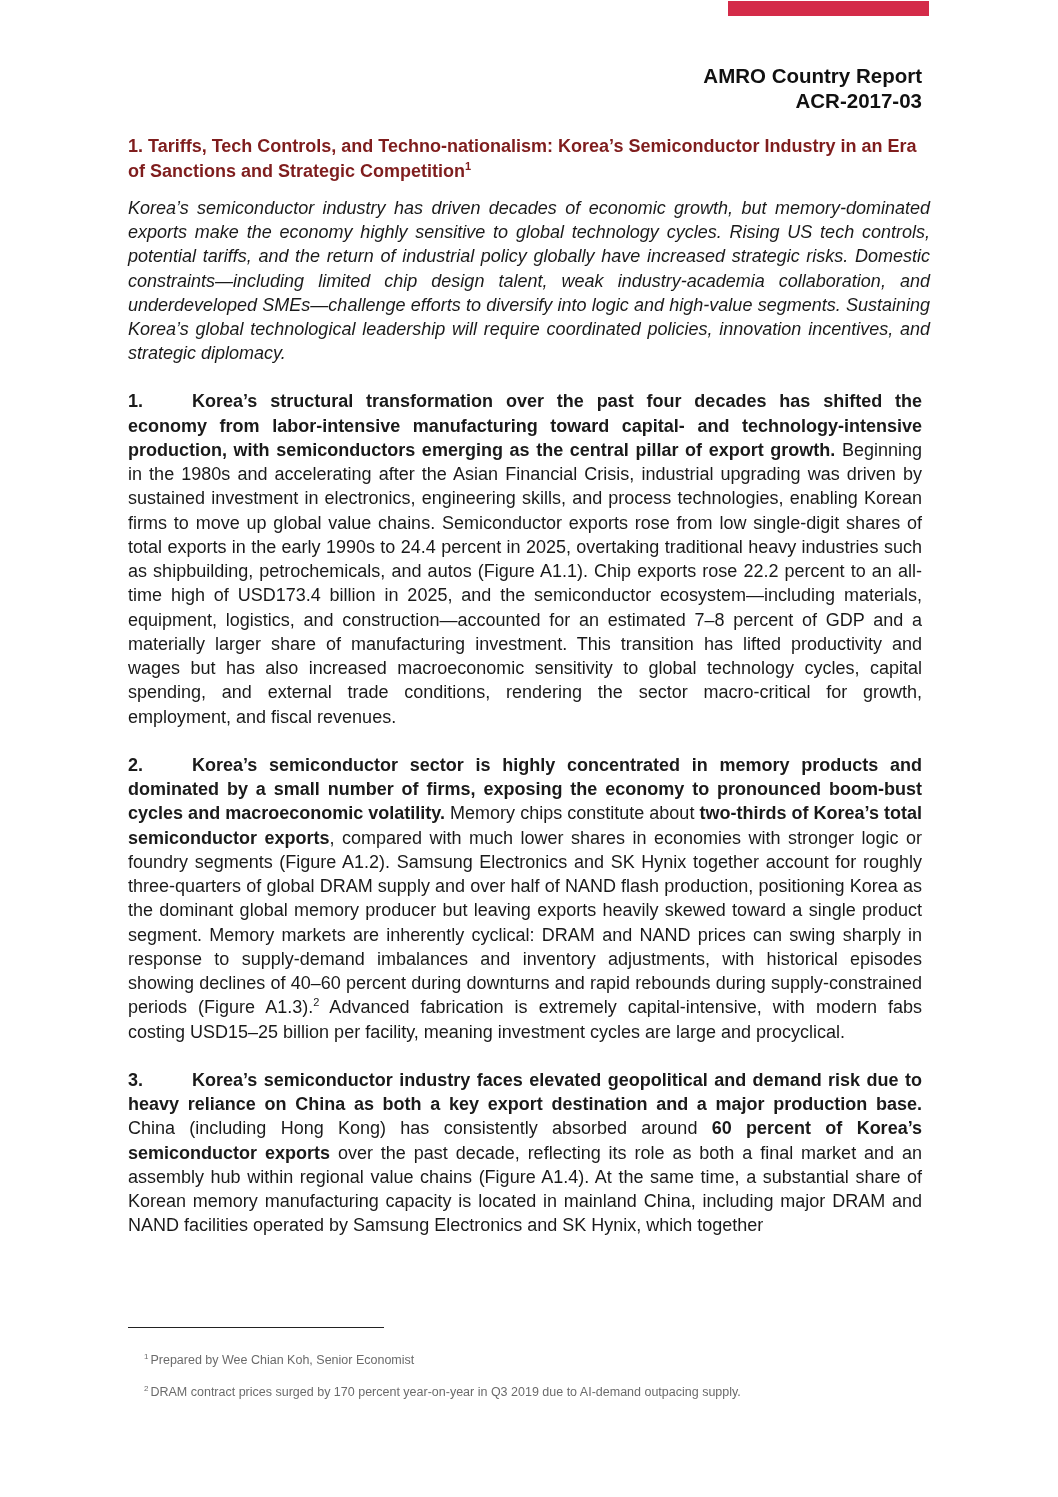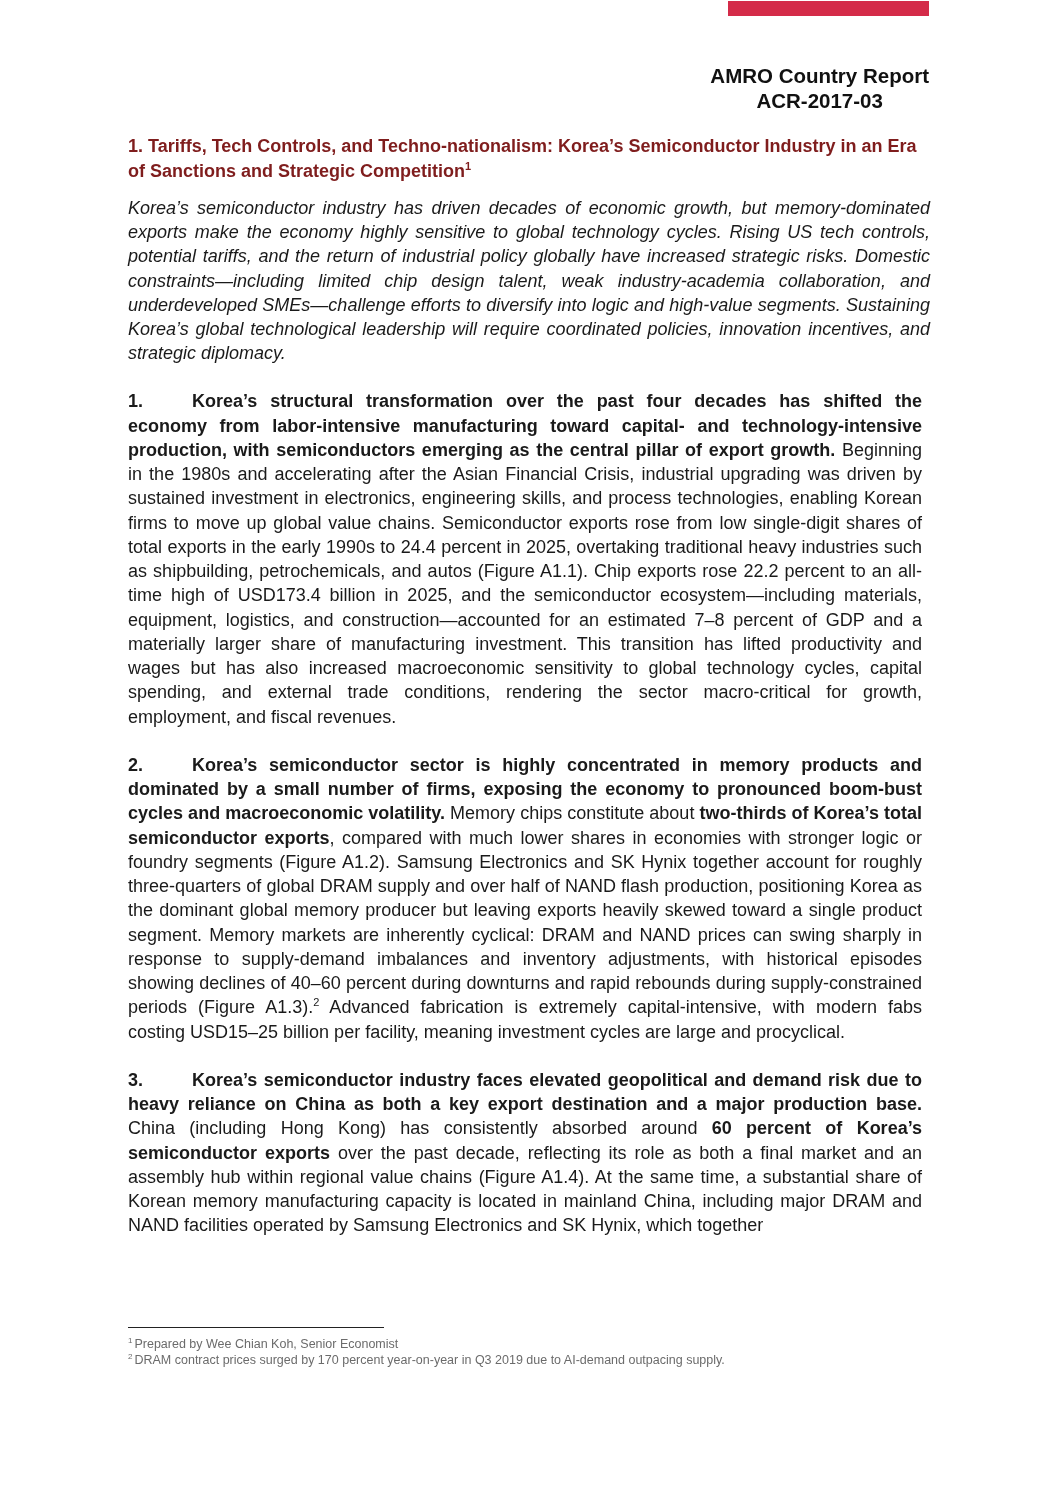--- a/index.html
+++ b/index.html
@@ -1,33 +1,33 @@
 <!DOCTYPE html>
 <html><head>
   <meta charset="utf-8">
   <style>
     html, body { margin: 0; padding: 0; background: #ffffff; }
     body { width: 1058px; height: 1497px; position: relative; overflow: hidden;
            font-family: "Liberation Sans", "DejaVu Sans", sans-serif; color: #1a1a1a; }
     .brand-bar { position: absolute; left: 728px; top: 1px; width: 201px; height: 15px; background: #D42B49; }
-    .report-header { position: absolute; right: 129px; top: 63px; text-align: center;
+    .report-header { position: absolute; right: 136px; top: 63px; text-align: right;
                      font-weight: bold; font-size: 20.5px; line-height: 25px; color: #111; }
     .content { position: absolute; left: 128px; top: 134px; width: 802px; }
     .section-title { margin: 0; color: #A5193F; font-weight: bold; font-size: 18px; line-height: 25px; }
     .section-title sup { font-size: 11px; line-height: 0; vertical-align: 7px; }
     .abstract { margin: 12px 0 11px 0; font-style: italic; font-size: 18px; line-height: 24.2px;
                 text-align: justify; }
     .para { margin: 24px 8px 0 0; font-size: 18px; line-height: 24.25px; text-align: justify; }
     .para .num { display: inline-block; width: 64px; font-weight: bold; }
     .para b { font-weight: bold; }
     .para sup, .fn sup { font-size: 11px; line-height: 0; vertical-align: 7px; }
     .fn-rule { position: absolute; left: 128px; top: 1327px; width: 256px; height: 1px; background: #222; }
     .footnotes { position: absolute; left: 128px; top: 1336px; width: 802px; color: #6b6b6b;
                  font-size: 12.5px; line-height: 16px; }
-    .fn { margin: 0; }
+    .fn { margin: 16px; }
     .fn sup { font-size: 8px; vertical-align: 5px; margin-right: 2px; }
   </style>
 </head>
 <body>
 
 <div class="brand-bar" style="background: rgb(212, 43, 73);"></div>
 
 <div class="report-header">
   <div>AMRO Country Report</div>
   <div>ACR-2017-03</div>

